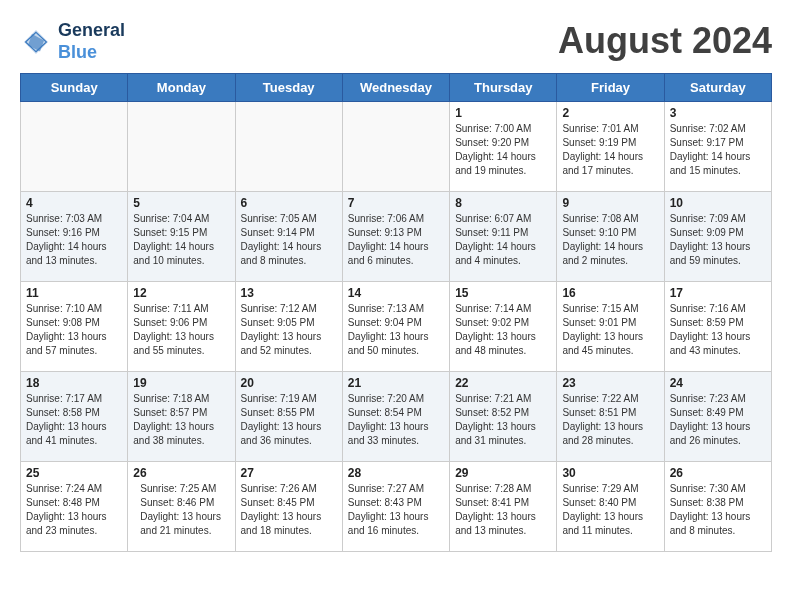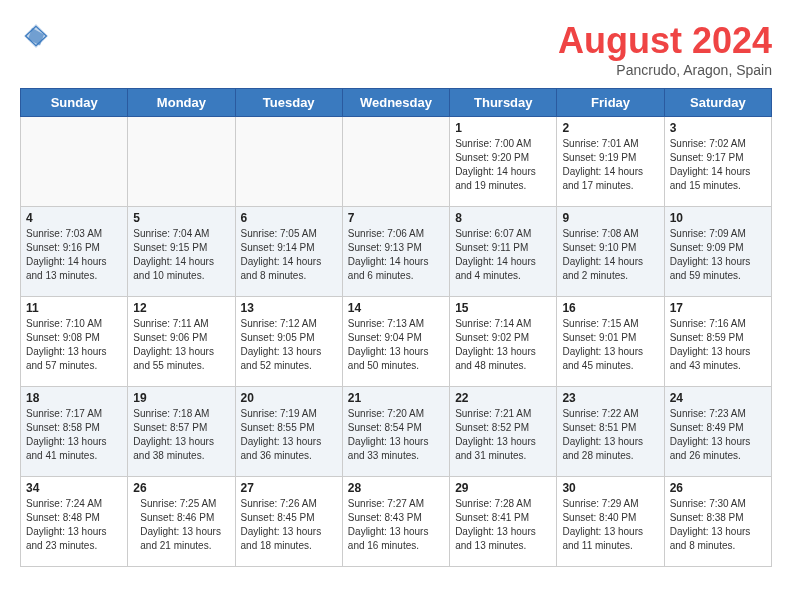--- a/index.html
+++ b/index.html
@@ -30,21 +30,21 @@
     .logo-icon {
       width: 32px;
       height: 32px;
     }
     .title-area {
       text-align: right;
     }
     .month-title {
       font-size: 36px;
       font-weight: bold;
-      color: #ef4444;
+      color: #404040;
     }
     .subtitle {
       font-size: 14px;
       color: #555;
     }
     table {
       width: 100%;
       border-collapse: collapse;
       table-layout: fixed;
       padding-left: 38px;
@@ -90,24 +90,27 @@
 </head>
 <body>
 
 <div class="header-area">
   <div class="logo">
     <svg class="logo-icon" viewBox="0 0 40 40">
       <polygon points="20,5 35,20 20,35 5,20" fill="#3a7abf" opacity="0.3"></polygon>
       <polygon points="20,8 33,20 20,32 7,20" fill="none" stroke="#3a7abf" stroke-width="1.5"></polygon>
       <polygon points="15,10 30,18 25,32 10,24" fill="#3a7abf" opacity="0.6"></polygon>
     </svg>
+    <div class="logo-text">
+      <div>General</div>
+      <div style="color:#4a90d9;">Blue</div>
+    </div>
   </div>
   <div class="title-area">
     <div class="month-title">August 2024</div>
-    <div class="subtitle">Pancrudo, Aragon, Spain</div>
   </div>
 </div>
 
 <table>
   <thead>
     <tr id="days-header">
         <th>Sunday</th>
         <th>Monday</th>
         <th>Tuesday</th>
         <th>Wednesday</th>
@@ -292,21 +295,21 @@
         <td>
           <span class="day-num">24</span>
           <div class="day-info" style="white-space: pre-line;">Sunrise: 7:23 AM
 Sunset: 8:49 PM
 Daylight: 13 hours
 and 26 minutes.</div>
         </td>
       </tr>
       <tr>
         <td>
-          <span class="day-num">34</span>
+          <span class="day-num">25</span>
           <div class="day-info" style="white-space: pre-line;">Sunrise: 7:24 AM
 Sunset: 8:48 PM
 Daylight: 13 hours
 and 23 minutes.</div>
         </td>
         <td>
           <span class="day-num">26</span>
           <div class="day-info" style="white-space: pre-line; margin-left: 7px;">Sunrise: 7:25 AM
 Sunset: 8:46 PM
 Daylight: 13 hours

